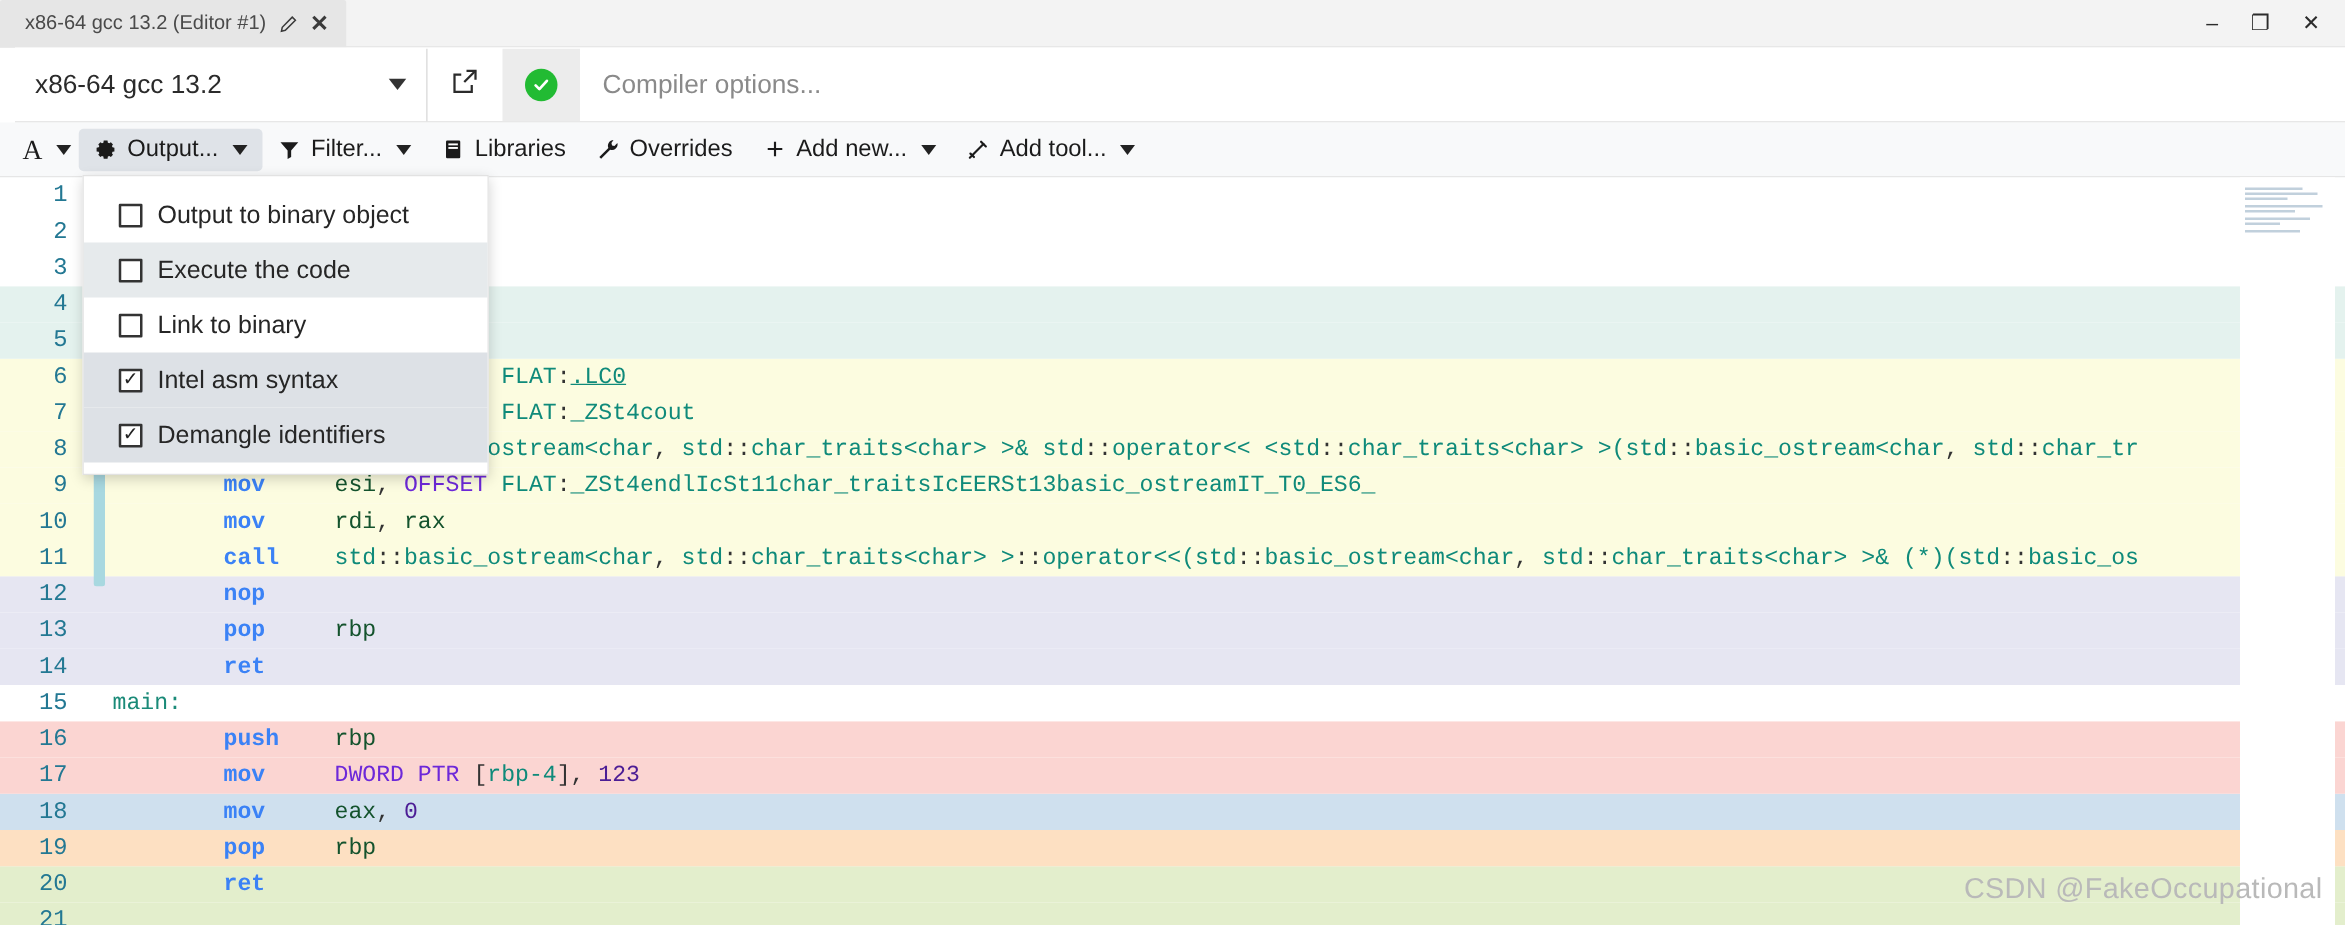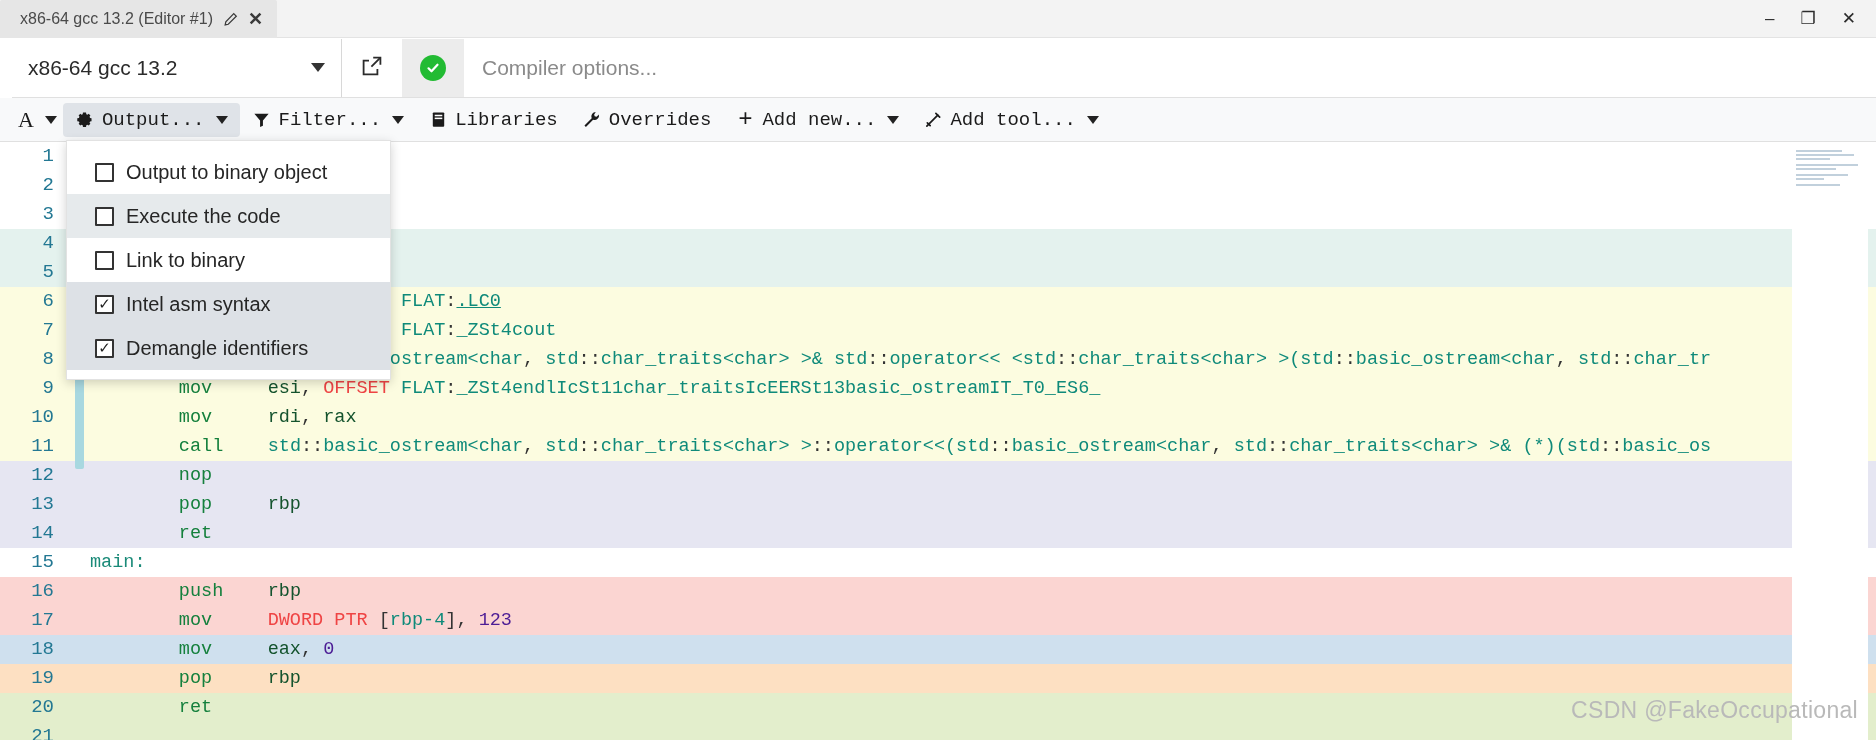--- a/index.html
+++ b/index.html
@@ -82,21 +82,21 @@
 
   
   .toolbar {
     position: absolute; left: 0; top: 98px; width: 1876px; height: 44px;
     background: #f8f9fa; border-bottom: 1px solid #e0e0e0;
     display: flex; align-items: center; padding-left: 8px; gap: 0;
   }
   .tb-item {
     display: flex; align-items: center; gap: 7px;
     height: 34px; padding: 0 12px; border-radius: 4px;
-    font-size: 19px; color: #1b1b1b; cursor: pointer; white-space: nowrap; font-family: Liberation Mono, monospace;
+    font-size: 19px; color: #1b1b1b; cursor: pointer; white-space: nowrap;
   }
   .tb-item.active { background: #dfe3e8; }
   .tb-caret {
     width: 0; height: 0; margin-left: 4px;
     border-left: 6px solid transparent;
     border-right: 6px solid transparent;
     border-top: 8px solid #222;
   }
   .tb-icon { display: inline-flex; align-items: center; justify-content: center; width: 20px; height: 20px; }
   .tb-icon svg { width: 19px; height: 19px; }
@@ -128,26 +128,26 @@
     position: absolute; left: 90px; top: 0; right: 0; height: 598px;
     overflow: hidden;
   }
   .crow {
     position: relative; height: 29px; line-height: 29px;
     font-size: 18.5px; white-space: pre;
     font-family: "Liberation Mono", monospace;
     padding-left: 0px;
   }
   .tk-label { color: #1a8a78; }
-  .tk-op { color: #15803d; font-weight: 400; }
+  .tk-op { color: #3b82f6; font-weight: 700; }
   .tk-reg { color: #14532d; }
   .tk-id { color: #0f8a7a; }
   .tk-lnk { color: #0f8a7a; text-decoration: underline; }
   .tk-num { color: #4c1d95; }
-  .tk-kw { color: #ef4444; }
+  .tk-kw { color: #6d28d9; }
   .tk-plain { color: #333; }
 
   
   .minimap {
     position: absolute; right: 8px; top: 142px; width: 76px; height: 598px;
     background: #ffffff; z-index: 2; overflow: hidden;
   }
   .mm-line { position: absolute; height: 2px; background: #9fb7c9; opacity: .65; }
   .mm-band { position: absolute; left: 0; width: 76px; }
 

